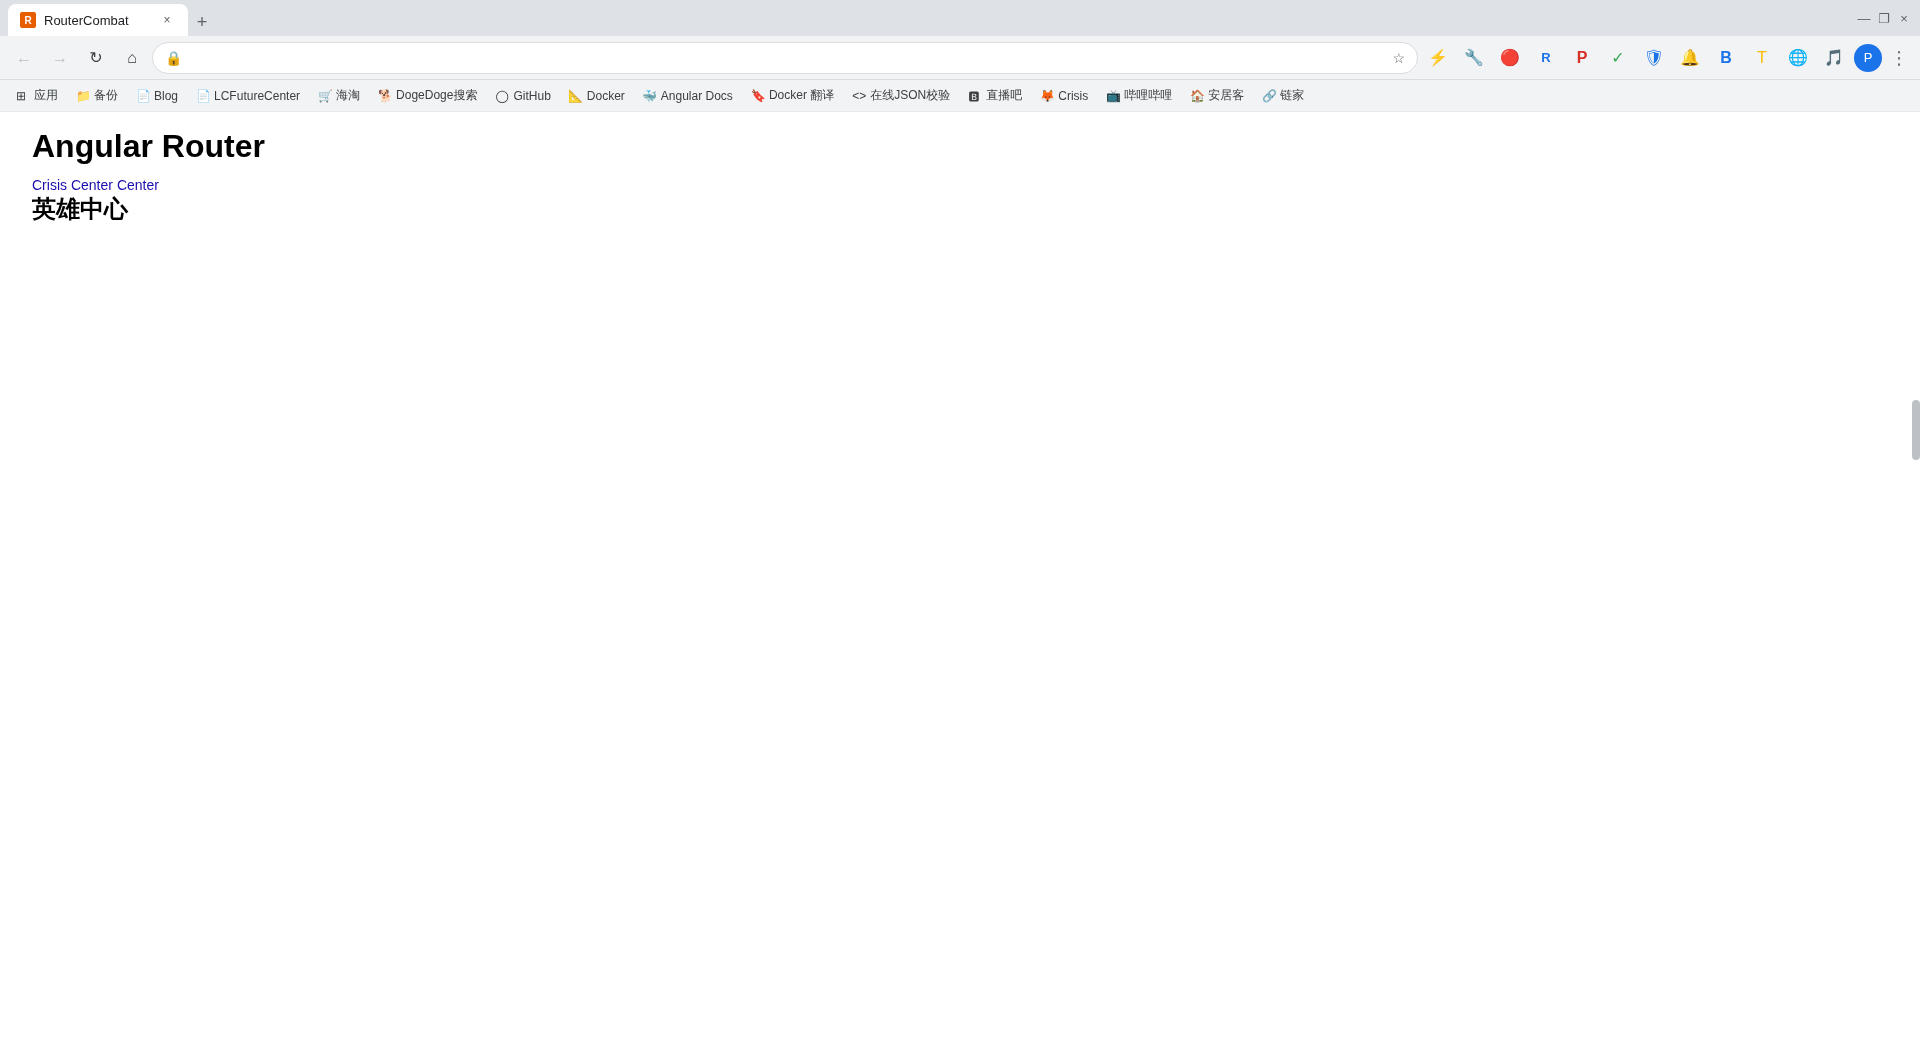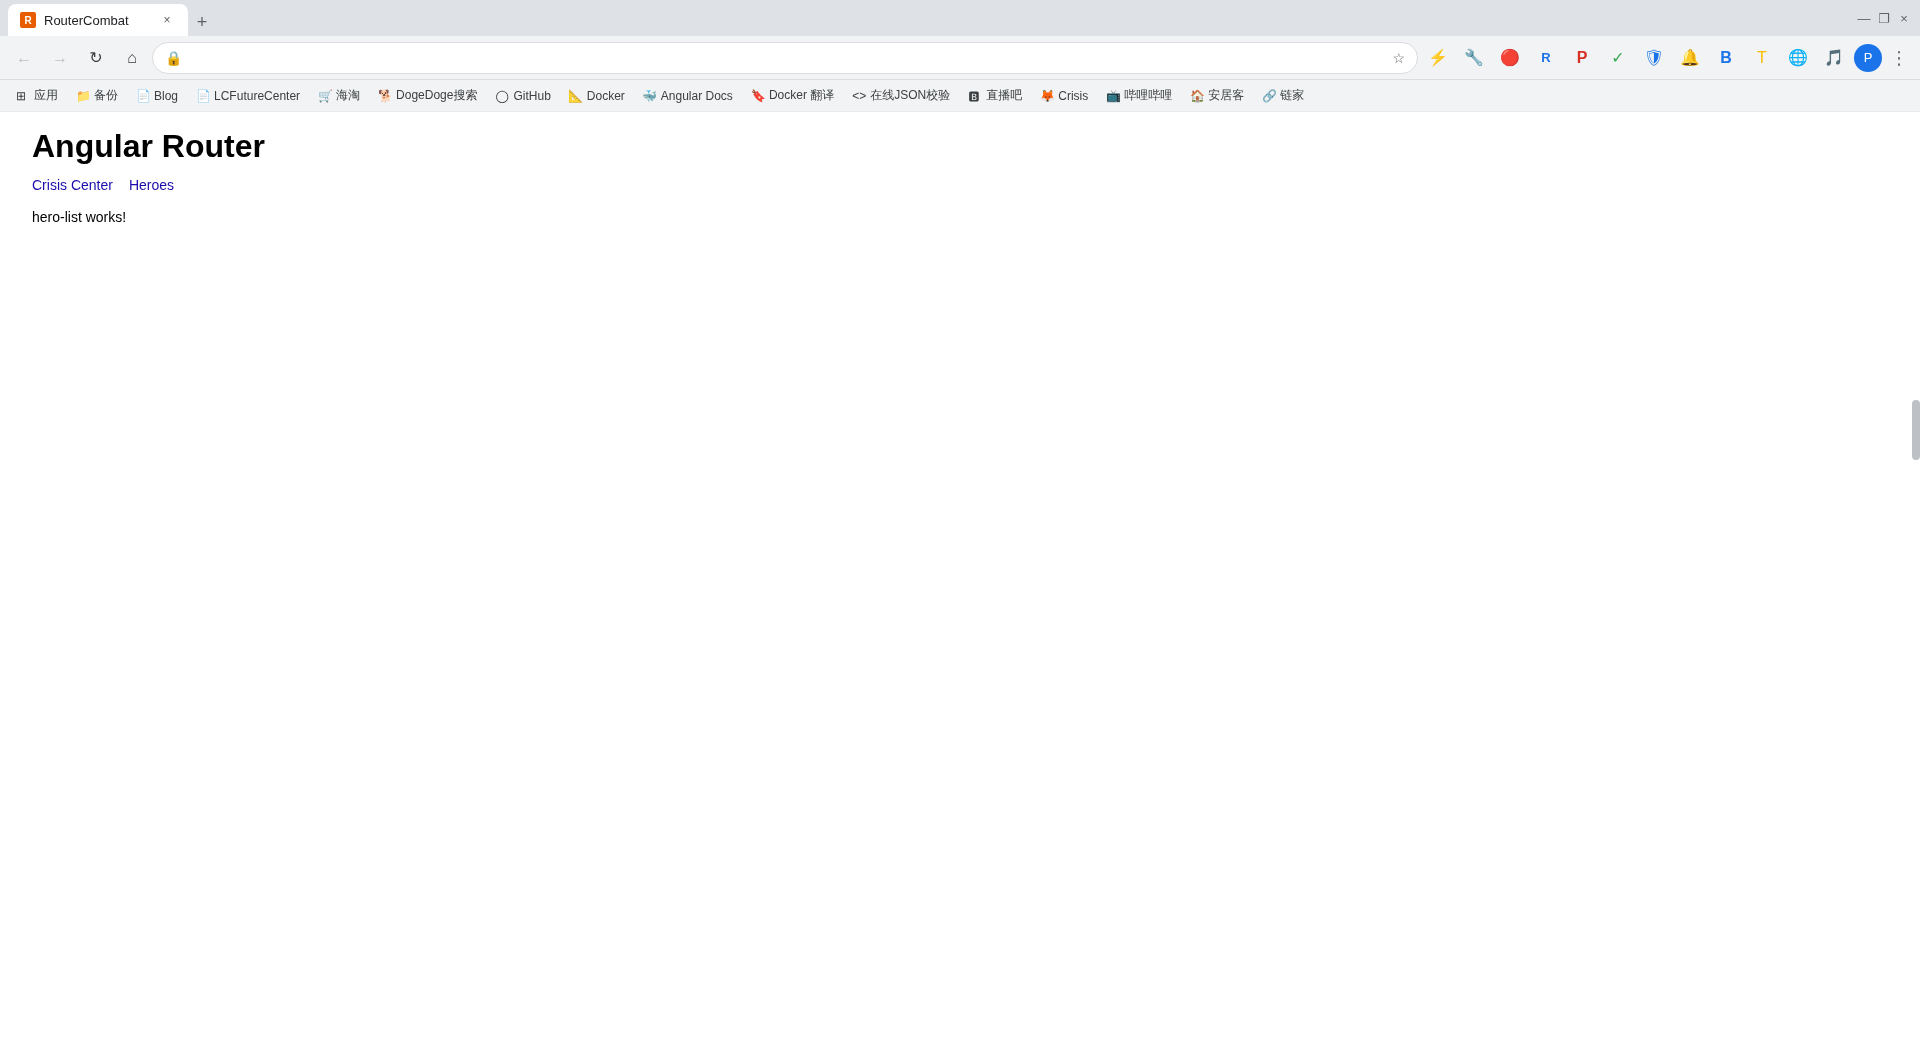--- a/index.html
+++ b/index.html
@@ -192,22 +192,21 @@
 
     .page-title {
       font-size: 32px;
       font-weight: bold;
       color: #000;
       margin-bottom: 12px;
     }
 
     .nav-links {
       display: flex;
-      gap: 16px;
-      margin-bottom: 16px;
+      gap: 4px;
       text-align: center;
     }
     .nav-link {
       color: #1a0dab;
       text-decoration: none;
       font-size: 14px;
       cursor: pointer;
     }
 
     .section-title {
@@ -376,22 +375,22 @@
       <span class="bookmark-icon">🔗</span>
       <span>链家</span>
     </div>
   </div>
 
   <div class="page-content">
     <h1 class="page-title">Angular Router</h1>
 
     <nav class="nav-links">
       <a class="nav-link" href="#">Crisis Center</a>
-      <a class="nav-link" href="#">Heroes</a>
+      <a class="nav-link" href="#">Center</a>
     </nav>
 
-
-    <p class="component-text">hero-list works!</p>
+    <h2 class="section-title">英雄中心</h2>
+
   </div>
 
   <div class="scrollbar-indicator"></div>
 
 </div>
 
 </body></html>

